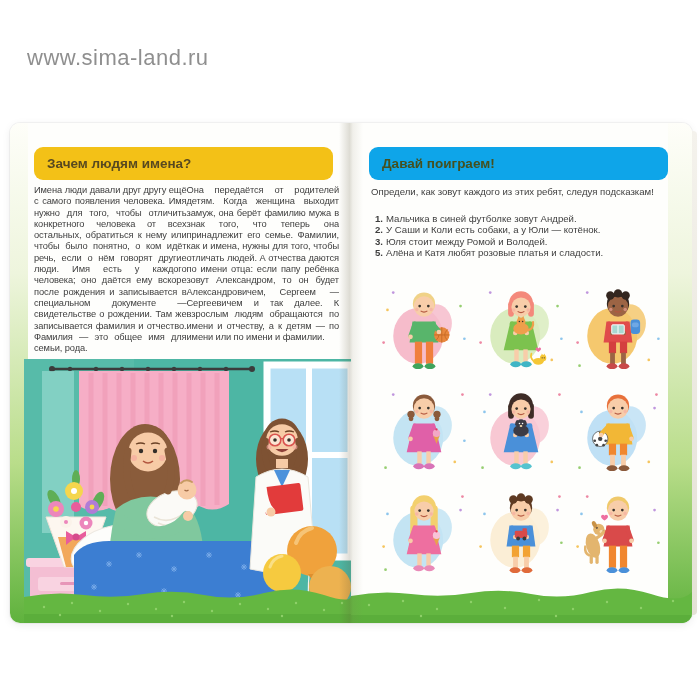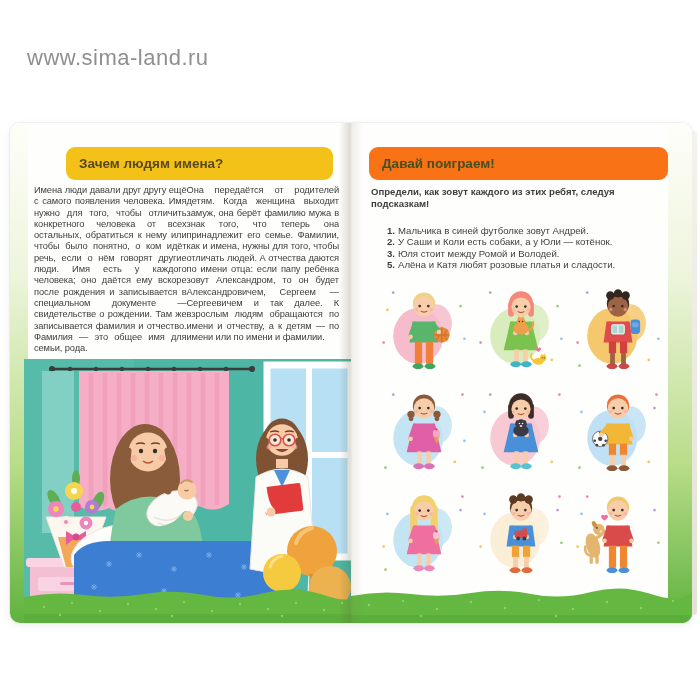--- a/index.html
+++ b/index.html
@@ -21,43 +21,43 @@
      background:linear-gradient(180deg,#fefef9 0%,#eef5dd 30%,#b9dd8a 68%,#5fb23d 100%);}
   .hdr{position:absolute;height:33px;border-radius:9px;z-index:3;
        font-weight:bold;font-size:13.5px;line-height:33px;padding-left:13px;box-sizing:border-box;}
   .hdr-left{left:24px;right:18px;top:24px;}
   .hdr-right{left:18px;right:24px;top:24px;}
   .columns{position:absolute;left:24px;right:12px;top:62px;height:176px;overflow:hidden;
            display:flex;gap:0;z-index:3;}
   .columns p{margin:0;flex:1 1 50%;font-size:9.3px;line-height:11.3px;text-align:justify;
              hyphens:auto;-webkit-hyphens:auto;letter-spacing:-.1px;}
   .illustration{position:absolute;left:14px;right:0;top:236px;bottom:0;z-index:2;}
-  .intro{position:absolute;left:20px;right:22px;top:63px;margin:0;font-size:9.6px;line-height:12px;z-index:3;font-weight:bold;}
-  .clues{position:absolute;left:20px;right:16px;top:86px;margin:16px;padding:0;list-style:none;
+  .intro{position:absolute;left:20px;right:22px;top:63px;margin:0;font-size:9.6px;line-height:12px;z-index:3;}
+  .clues{position:absolute;left:20px;right:16px;top:86px;margin:4px;padding:0;list-style:none;
          font-size:9.6px;line-height:11.4px;z-index:3;}
   .clues .num{font-weight:bold;margin-right:3px;}
   .children-grid{position:absolute;left:24px;top:158px;width:292px;height:306px;z-index:3;
        display:grid;grid-template-columns:repeat(3,97px);grid-template-rows:repeat(3,102px);
        justify-items:center;align-items:end;}
   .grass-right{position:absolute;left:0;right:0;bottom:0;height:36px;z-index:2;}
   .spine{position:absolute;left:329px;top:0;bottom:0;width:24px;z-index:6;pointer-events:none;
      background:linear-gradient(to right,rgba(90,84,55,0) 0%,rgba(92,84,52,.20) 44%,
                 rgba(120,112,80,.10) 58%,rgba(0,0,0,0) 100%);}
 </style>
 </head>
 <body>
 
 <div class="stage">
   <div class="watermark" style="color: rgb(143, 143, 143);">www.sima-land.ru</div>
 
   <div class="book">
 
     <div class="page page-left">
       <div class="edge edge-left"></div>
-      <div class="hdr hdr-left" style="background: rgb(243, 193, 23); color: rgb(88, 73, 32); margin-left: 32px;">Зачем людям имена?</div>
+      <div class="hdr hdr-left" style="background: rgb(243, 193, 23); color: rgb(88, 73, 32);">Зачем людям имена?</div>
       <div class="columns" style="color: rgb(62, 62, 62);">
         <p lang="ru">Имена люди давали друг другу ещё с самого появления человека. Имя нужно для того, чтобы отличить конкретного человека от всех остальных, обратиться к нему или чтобы было понятно, о ком идёт речь, если о нём говорят другие люди. Имя есть у каждого человека; оно даётся ему вскоре после рождения и записывается в специальном документе — свидетельстве о рождении. Там же записывается фамилия и отчество. Фамилия — это общее имя для семьи, рода.</p>
         <p lang="ru">Она передаётся от родителей детям. Когда женщина выходит замуж, она берёт фамилию мужа в знак того, что теперь она принадлежит его семье. Фамилии, как и имена, нужны для того, чтобы отличать людей. А отчества даются по имени отца: если папу ребёнка зовут Александром, то он будет Александровичем, Сергеем — Сергеевичем и так далее. К взрослым людям обращаются по имени и отчеству, а к детям — по имени или по имени и фамилии.</p>
       </div>
 
       <svg class="illustration" viewBox="0 0 327 264" preserveAspectRatio="none">
 
         <rect width="327" height="264" fill="#4DB6A4"></rect>
         <rect x="0" width="110" height="264" fill="#63C2B0" opacity=".45"></rect>
         <g>
@@ -227,21 +227,21 @@
             <circle cx="36" cy="256" r="1.2"></circle>
               <circle cx="148" cy="257" r="1.2"></circle>
               <circle cx="258" cy="257" r="1.2"></circle>
           </g>
         </g>
       </svg>
     </div>
 
     <div class="page page-right">
       <div class="edge edge-right"></div>
-      <div class="hdr hdr-right" style="background: #f97316; color: rgb(68, 80, 31);">Давай поиграем!</div>
+      <div class="hdr hdr-right" style="background: #0ea5e9; color: rgb(68, 80, 31);">Давай поиграем!</div>
       <p class="intro" style="color: rgb(62, 62, 62);">Определи, как зовут каждого из этих ребят, следуя подсказкам!</p>
       <ol class="clues" id="clues" style="color: rgb(62, 62, 62);">
           <li><span class="num">1.</span><span>Мальчика в синей футболке зовут Андрей.</span></li>
           <li><span class="num">2.</span><span>У Саши и Коли есть собаки, а у Юли — котёнок.</span></li>
           <li><span class="num">3.</span><span>Юля стоит между Ромой и Володей.</span></li>
           <li><span class="num">5.</span><span>Алёна и Катя любят розовые платья и сладости.</span></li>
         </ol>
       <div class="children-grid" id="children-grid">
           <svg viewBox="0 0 96 104" width="96" height="100" preserveAspectRatio="xMidYMax meet">
             <ellipse cx="42" cy="55" rx="26" ry="29" fill="#F6BCCB"></ellipse>

